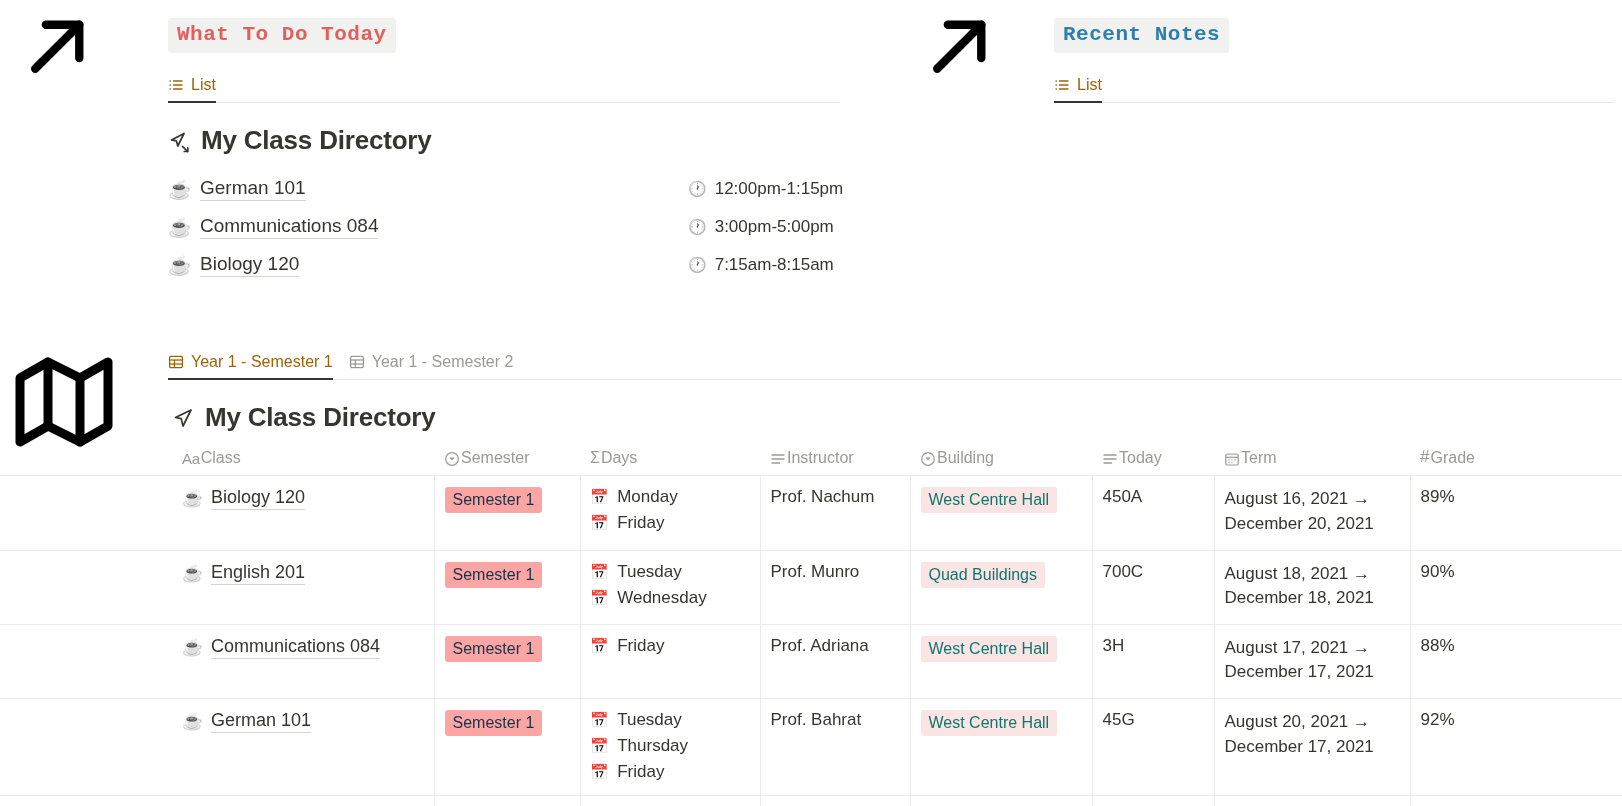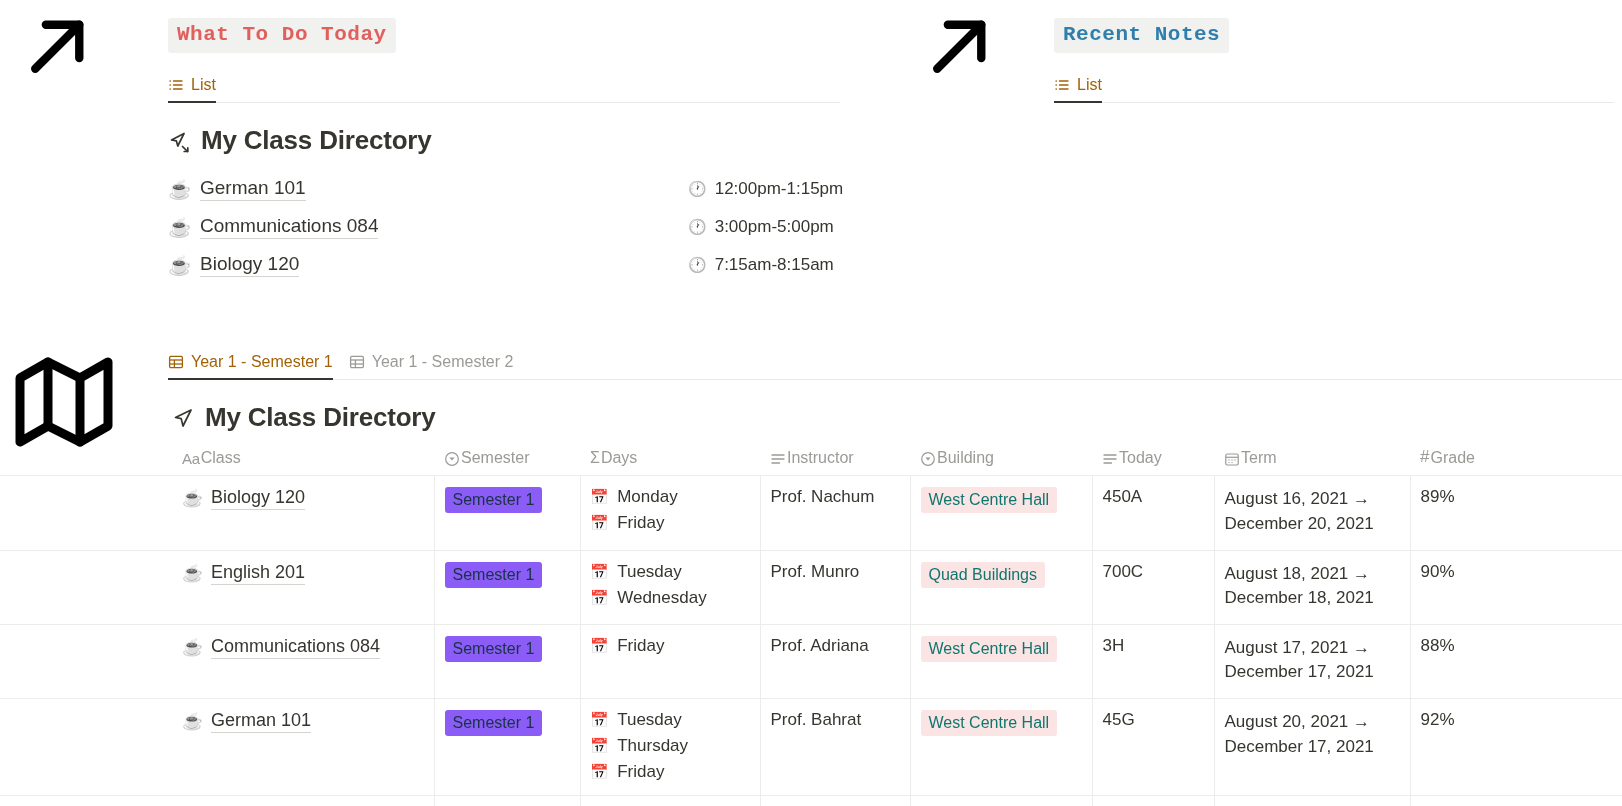--- a/index.html
+++ b/index.html
@@ -143,21 +143,21 @@
   }
 
   .tag {
     display: inline-block;
     border-radius: 3px;
     padding: 3px 8px 4px 8px;
     font-size: 16px;
     line-height: 1.2;
     white-space: nowrap;
   }
-  .tag-blue { background: #8b5cf6; color: #183347; }
+  .tag-blue { background: #fca5a5; color: #183347; }
   .tag-pink { background: #fbe4e4; color: #0f766e; }
 
   .day-line { display: flex; align-items: center; gap: 8px; margin-bottom: 6px; font-size: 17px; }
   .day-line:last-child { margin-bottom: 0; }
   .day-emoji { font-size: 15px; }
 
   .term-line { line-height: 1.45; }
   .grade-cell { text-align: left; }
 
   .row-cut td { padding-bottom: 30px; }

